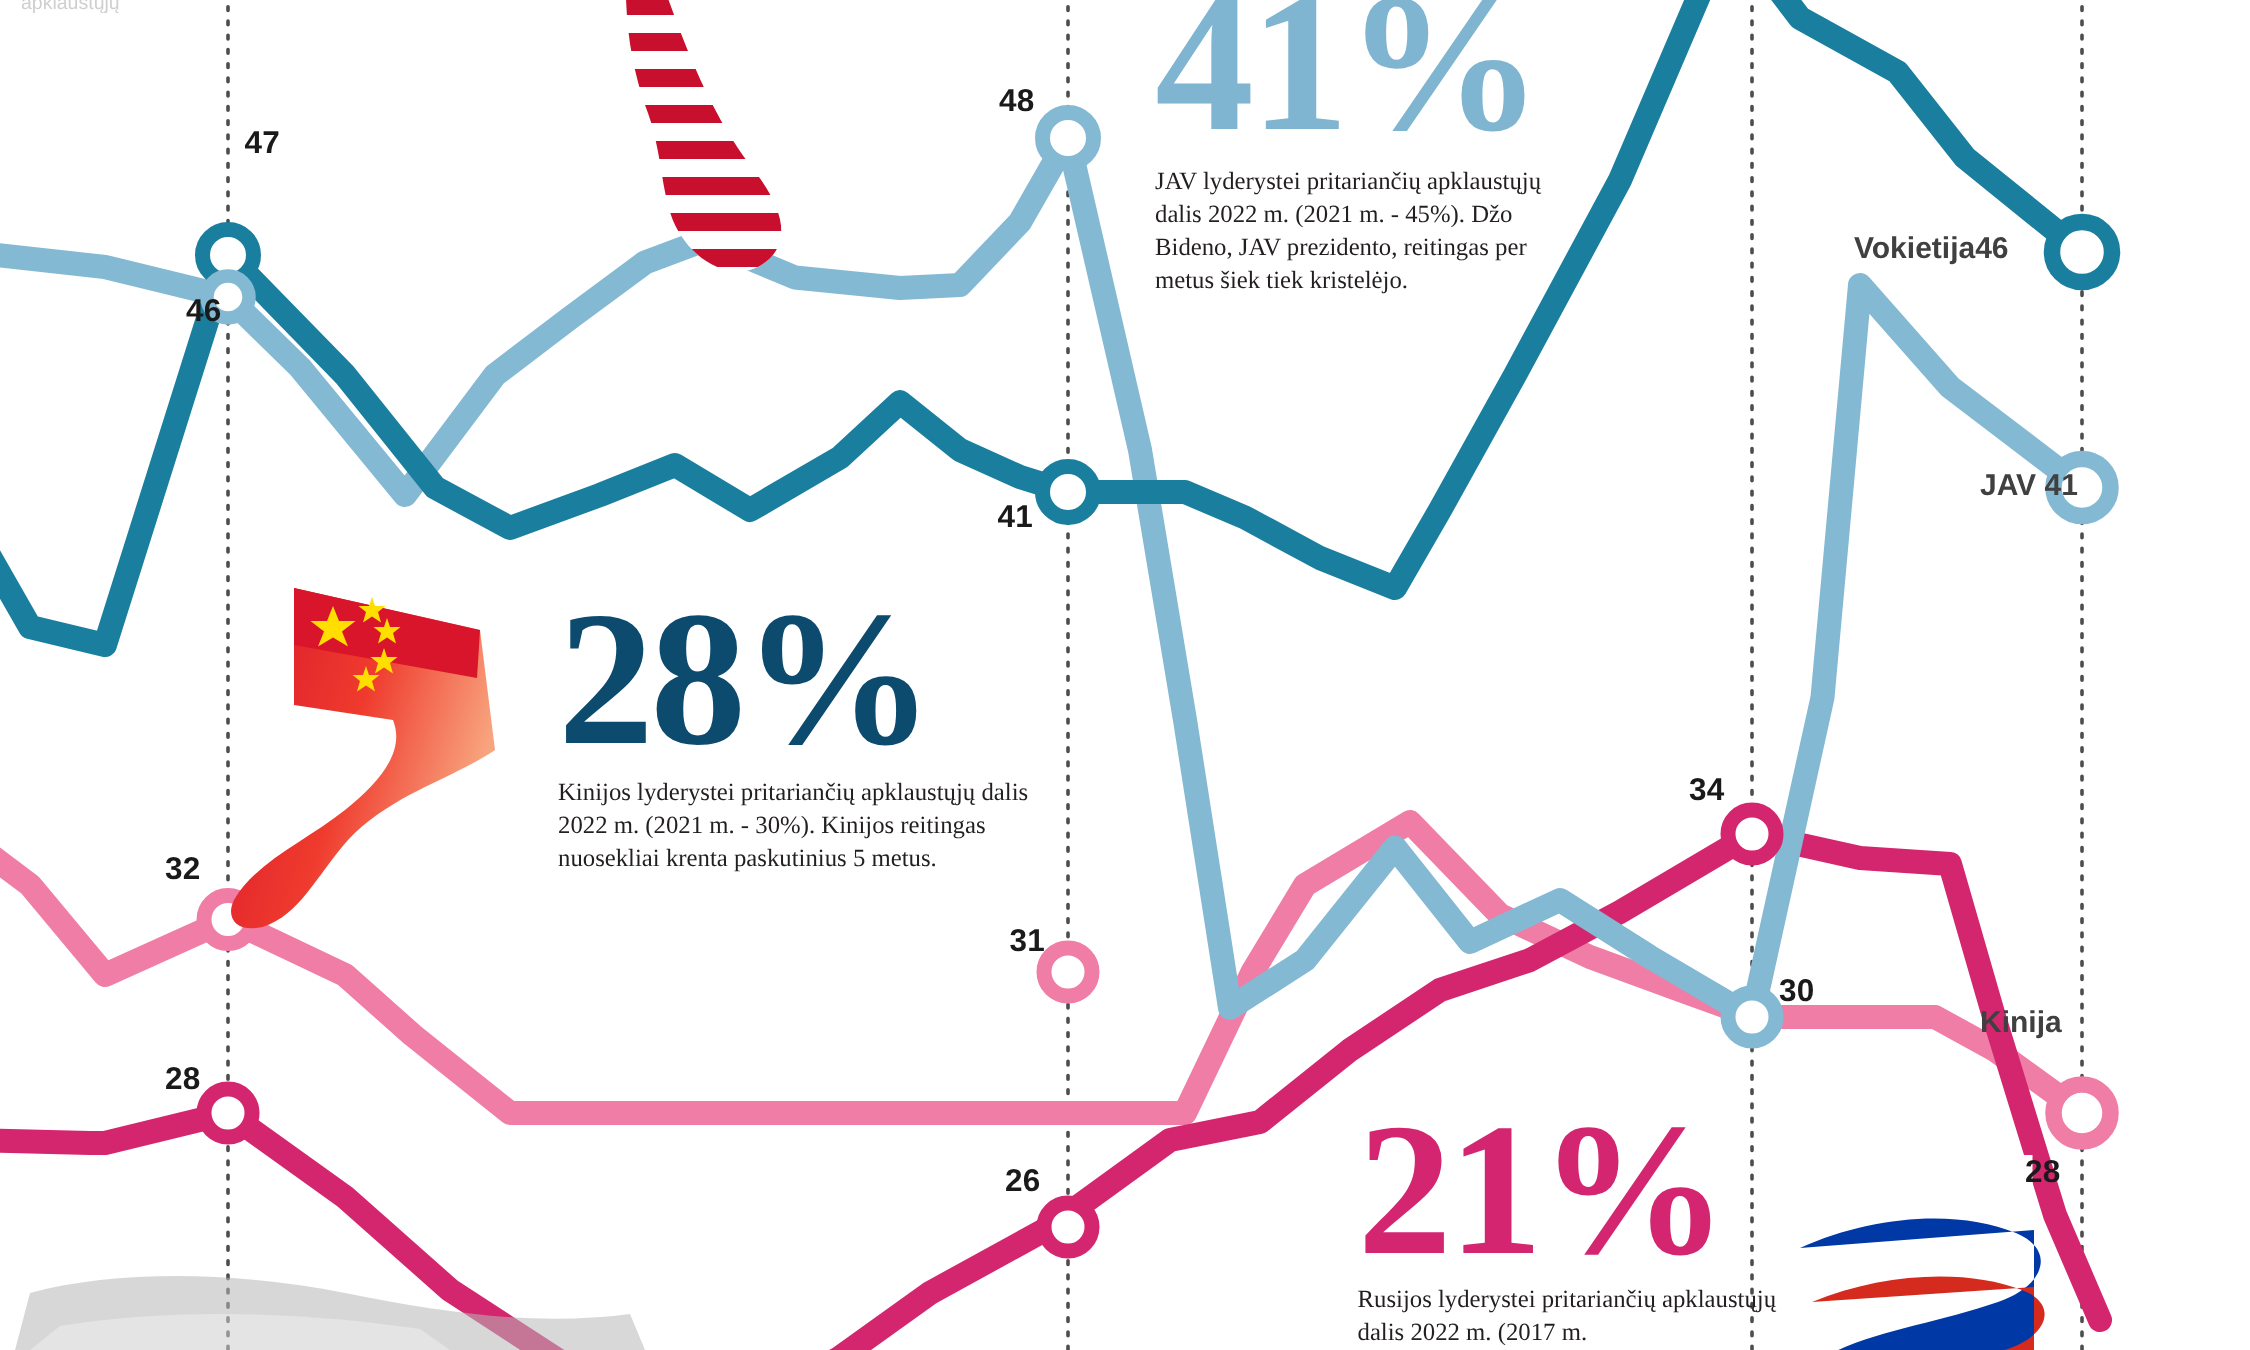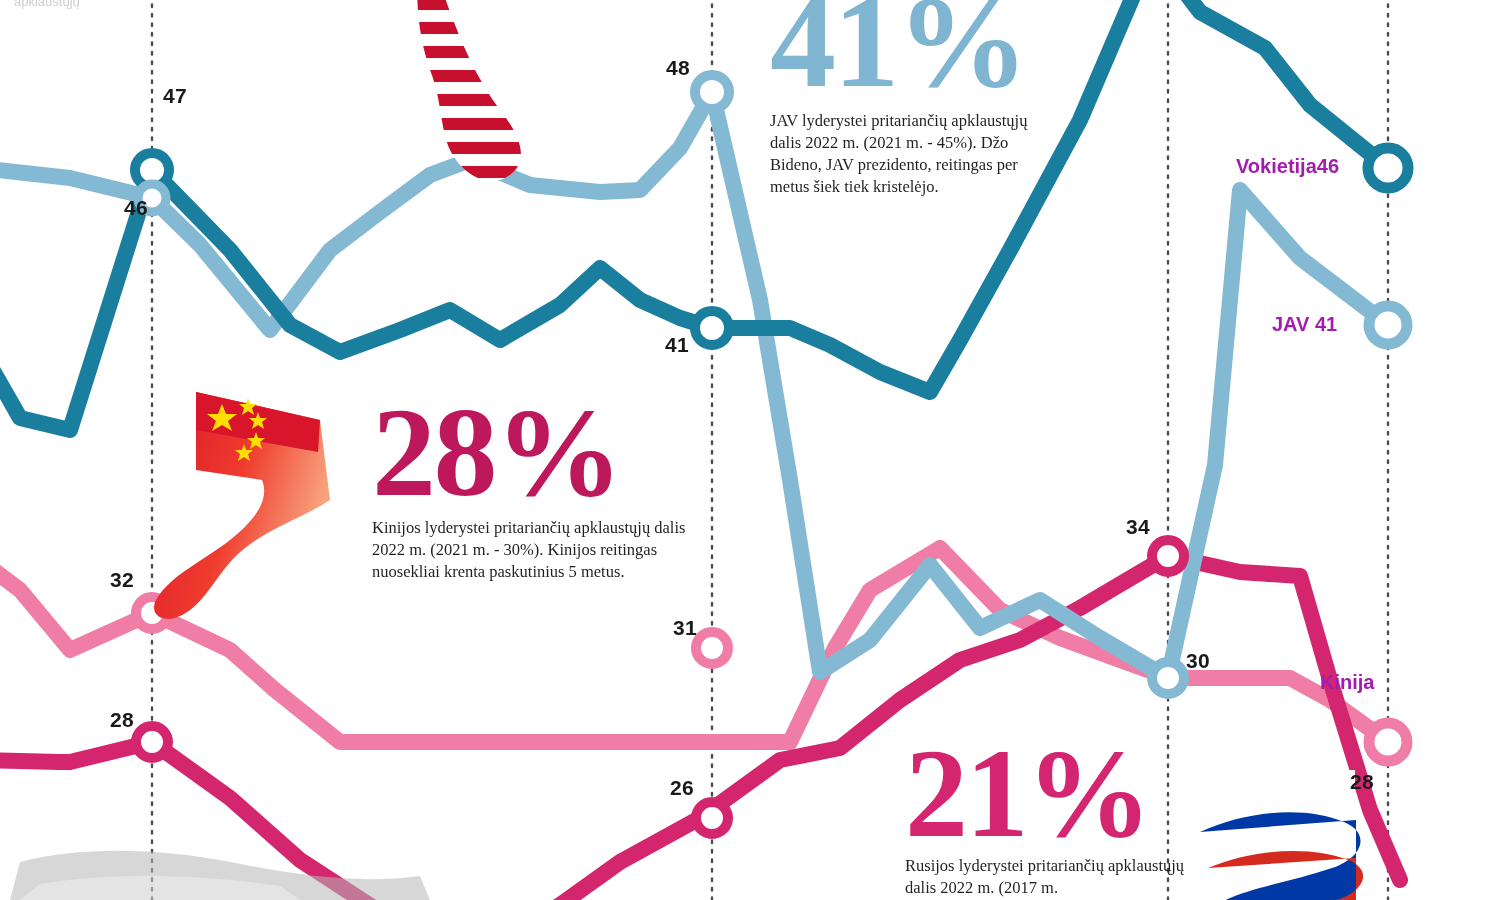--- a/index.html
+++ b/index.html
@@ -25,21 +25,21 @@
     font-family:"Liberation Serif", serif;
     font-size:16.5px;
     line-height:1.33;
     color:#231f20;
   }
   #callout-usa{left:770px;top:-12px;width:262px;}
   #callout-usa .big-num{font-size:132px;color:#7fb5d0;}
   #callout-usa p{margin-top:14px;}
 
   #callout-china{left:372px;top:400px;width:322px;}
-  #callout-china .big-num{font-size:128px;color:#be185d;}
+  #callout-china .big-num{font-size:128px;color:#0c4a6e;}
   #callout-china p{margin-top:12px;}
 
   #callout-russia{left:905px;top:742px;width:290px;}
   #callout-russia .big-num{font-size:126px;color:#d42670;}
   #callout-russia p{margin-top:10px;}
 
   
   .vlabel{
     position:absolute;
     font-family:"Liberation Sans", sans-serif;
@@ -47,21 +47,21 @@
     font-size:21px;
     color:#1a1a1a;
     white-space:nowrap;
     letter-spacing:0.01em;
   }
   .series-label{
     position:absolute;
     font-family:"Liberation Sans", sans-serif;
     font-weight:bold;
     font-size:20px;
-    color:#a21caf;
+    color:#404040;
     white-space:nowrap;
   }
   .corner-frag{
     position:absolute;left:14px;top:-6px;
     font-family:"Liberation Sans", sans-serif;
     font-size:13px;color:#cfcfcf;white-space:nowrap;
   }
 </style>
 </head>
 <body>
@@ -165,21 +165,21 @@
   <div class="vlabel" style="left:673px;top:616px;">31</div>
   <div class="vlabel" style="left:110px;top:708px;">28</div>
   <div class="vlabel" style="left:670px;top:776px;">26</div>
   <div class="vlabel" style="left:1126px;top:515px;">34</div>
   <div class="vlabel" style="left:1186px;top:649px;">30</div>
 
   <div class="series-label" style="left:1236px;top:155px;">
     <span>Vokietija</span><span>46</span>
   </div>
 
-  <div class="series-label" style="left:1272px;top:313px;">
+  <div class="series-label" style="left:1320px;top:313px;">
     <span>JAV</span>&nbsp;<span>41</span>
   </div>
 
   <div class="series-label" style="left:1320px;top:671px;">Kinija</div>
   <div class="vlabel" style="left:1350px;top:770px;">28</div>
 
   <div class="callout" id="callout-usa">
     <div class="big-num">41%</div>
     <p>JAV lyderystei pritariančių apklaustųjų dalis 2022 m. (2021 m. - 45%). Džo Bideno, JAV prezidento, reitingas per metus šiek tiek kristelėjo.</p>
   </div>

